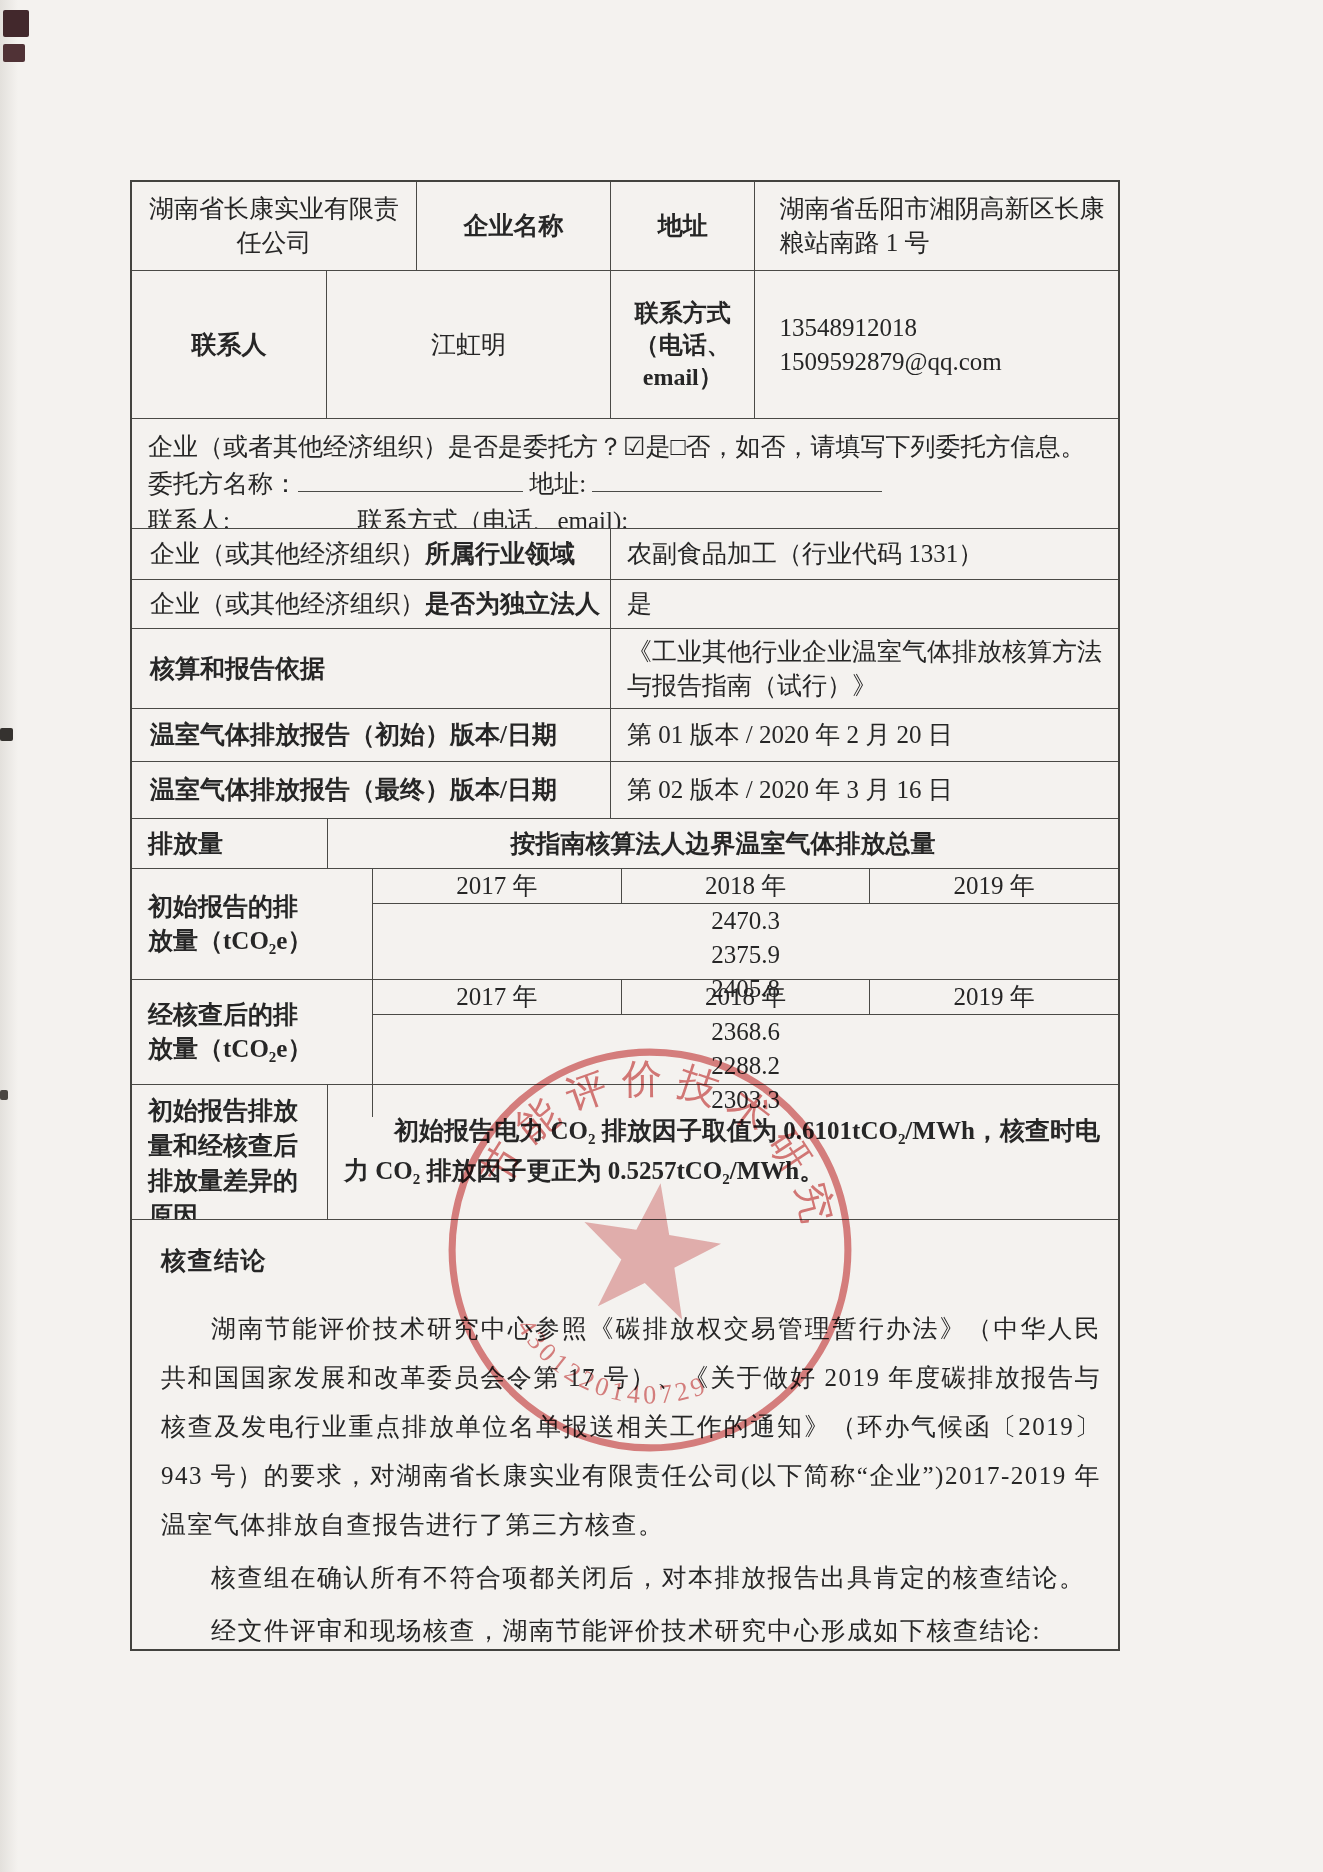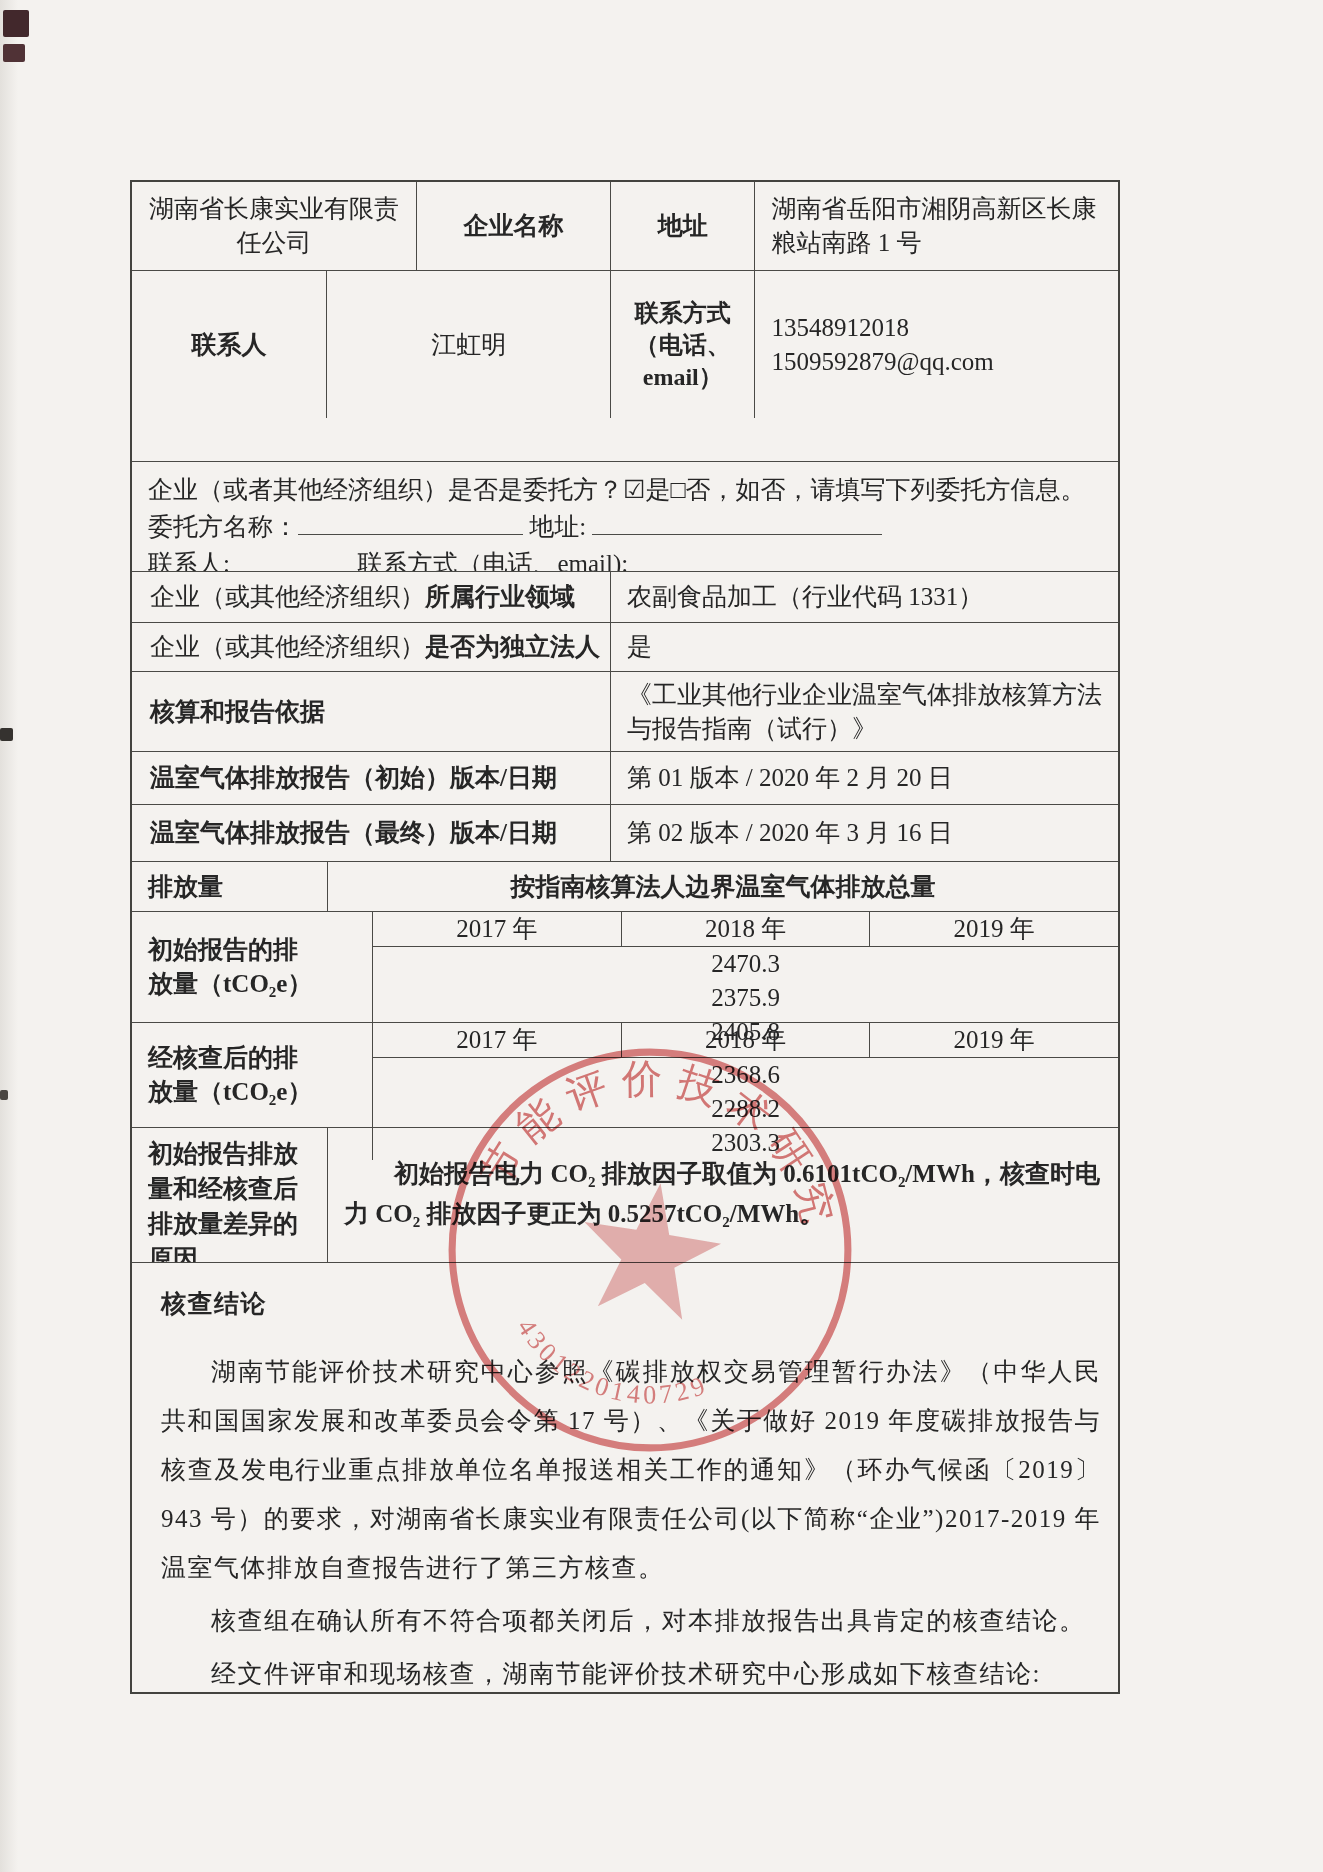--- a/index.html
+++ b/index.html
@@ -16,24 +16,24 @@
 
   .doc-table{position:absolute;left:130px;top:180px;width:990px;border:2px solid #43433f;
              box-sizing:border-box;font-size:25px;line-height:34px;}
   .tr{display:flex;box-sizing:border-box;border-top:1.5px solid #4a4a46;}
   .tr:first-child{border-top:none;}
   .td{box-sizing:border-box;border-left:1.5px solid #4a4a46;display:flex;flex-direction:column;
       justify-content:center;align-items:center;text-align:center;padding:4px 8px;overflow:hidden;}
   .td:first-child{border-left:none;}
   .lbl{font-weight:bold;}
   .w1{width:195px;} .w2{width:285px;} .w3{width:145px;} .w4{width:365px;}
-  .left{align-items:flex-start;text-align:left;padding-left:16px;}
+  .left{align-items:flex-start;text-align:left;padding-left:24px;}
   .colL{width:480px;align-items:flex-start;text-align:left;padding-left:18px;}
   .colR{width:510px;align-items:flex-start;text-align:left;padding-left:16px;}
-  .h1{height:88px;} .h2{height:148px;} .h3{height:110px;margin-top:43px;} .h4{height:51px;} .h5{height:49px;}
+  .h1{height:88px;} .h2{height:148px;} .h3{height:110px;} .h4{height:51px;} .h5{height:49px;}
   .h6{height:80px;} .h7{height:53px;} .h8{height:57px;} .h9{height:50px;}
   .h14{height:135px;} .h15{height:430px;}
   .small-lh{line-height:32px;font-size:24px;}
   .block-cell{width:100%;align-items:flex-start;text-align:left;padding:10px 14px 6px 16px;line-height:36px;justify-content:flex-start;}
   .blank{display:inline-block;border-bottom:1.5px solid #4b4b47;height:1.05em;vertical-align:baseline;}
   .elabel{width:195px;font-weight:bold;align-items:flex-start;text-align:left;padding-left:16px;}
   .egrid{display:flex;flex-direction:column;flex:1;padding-left:45px;}
   .egrid .erow{display:flex;flex:1;box-sizing:border-box;}
   .egrid .erow + .erow{border-top:1.5px solid #4a4a46;flex-direction:column;}
   .ecell{flex:1;border-left:1.5px solid #4a4a46;display:flex;align-items:center;justify-content:center;box-sizing:border-box;}

